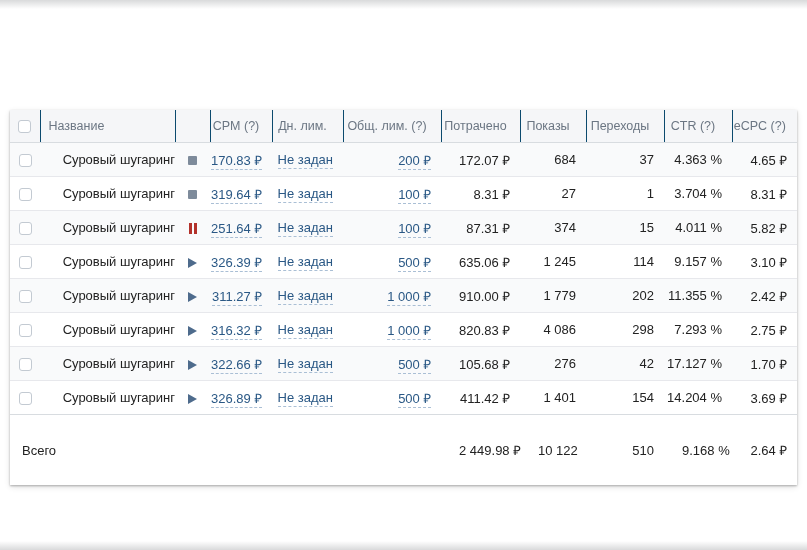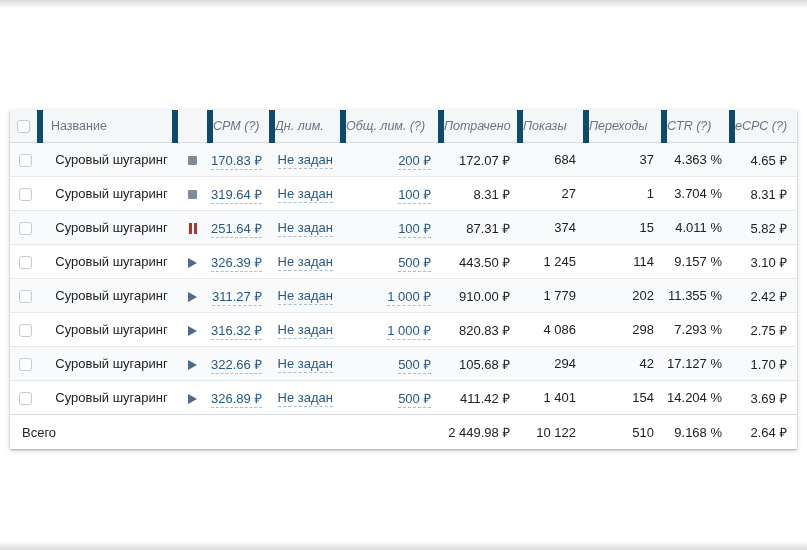--- a/index.html
+++ b/index.html
@@ -22,35 +22,35 @@
     background:#fff;
     box-shadow:0 1px 2px rgba(0,0,0,.28), 0 2px 6px rgba(0,0,0,.12);
   }
   table {
     border-collapse:collapse; table-layout:fixed; width:787px;
     font-size:13px; color:#222;
   }
   thead th {
     background:#f5f6f8; color:#6b7683; font-weight:normal; font-size:12.5px;
     height:32px; padding:0; border-bottom:1px solid #d8dce0;
-    border-left:6px solid #0c4a6e; white-space:nowrap; overflow:hidden;
+    border-left:1px solid #0c4a6e; white-space:nowrap; overflow:hidden;
   }
   thead th:first-child { border-left:none; }
   thead th.h-left  { text-align:left;  padding-left:8px; }
-  thead th.h-right { text-align:left; padding-right:10px;font-style:italic; }
+  thead th.h-right { text-align:center; padding-right:10px; }
   tbody td {
     height:33px; padding:0; border-top:1px solid #e7e8ec;
     white-space:nowrap; overflow:hidden;
   }
   tbody tr.odd td { background:#f9fafb; }
   td.c-center { text-align:center; }
-  td.c-name   { text-align:center; padding-left:8px; }
+  td.c-name   { text-align:right; padding-left:8px; }
   td.c-num    { text-align:right; padding-right:10px; }
   tfoot td {
-    height:34px; padding:0; border-top:1px solid #d8dce0;
+    height:34px; padding:18px; border-top:1px solid #d8dce0;
     white-space:nowrap;
   }
   tfoot td.c-label { text-align:left; padding-left:12px; color:#222; }
   tfoot td.c-num   { text-align:right; padding-right:10px; }
   .cb {
     display:inline-block; width:13px; height:13px; box-sizing:border-box;
     border:1px solid #c3cad2; border-radius:3px; background:#fff;
     vertical-align:middle; cursor:pointer;
   }
   .editable {
@@ -150,21 +150,21 @@
           <td class="c-num">4.011 %</td>
           <td class="c-num">5.82 ₽</td>
         </tr>
         <tr class="even">
           <td class="c-center"><span class="cb"></span></td>
           <td class="c-name"><span>Суровый шугаринг</span></td>
           <td class="c-center"><span class="icon-play"></span></td>
           <td class="c-num"><span class="editable">326.39 ₽</span></td>
           <td class="c-num"><span class="editable">Не задан</span></td>
           <td class="c-num"><span class="editable">500 ₽</span></td>
-          <td class="c-num">443.50 ₽</td>
+          <td class="c-num">635.06 ₽</td>
           <td class="c-num">1 245</td>
           <td class="c-num">114</td>
           <td class="c-num">9.157 %</td>
           <td class="c-num">3.10 ₽</td>
         </tr>
         <tr class="odd">
           <td class="c-center"><span class="cb"></span></td>
           <td class="c-name"><span>Суровый шугаринг</span></td>
           <td class="c-center"><span class="icon-play"></span></td>
           <td class="c-num"><span class="editable">311.27 ₽</span></td>
@@ -190,21 +190,21 @@
           <td class="c-num">2.75 ₽</td>
         </tr>
         <tr class="odd">
           <td class="c-center"><span class="cb"></span></td>
           <td class="c-name"><span>Суровый шугаринг</span></td>
           <td class="c-center"><span class="icon-play"></span></td>
           <td class="c-num"><span class="editable">322.66 ₽</span></td>
           <td class="c-num"><span class="editable">Не задан</span></td>
           <td class="c-num"><span class="editable">500 ₽</span></td>
           <td class="c-num">105.68 ₽</td>
-          <td class="c-num">294</td>
+          <td class="c-num">276</td>
           <td class="c-num">42</td>
           <td class="c-num">17.127 %</td>
           <td class="c-num">1.70 ₽</td>
         </tr>
         <tr class="even">
           <td class="c-center"><span class="cb"></span></td>
           <td class="c-name"><span>Суровый шугаринг</span></td>
           <td class="c-center"><span class="icon-play"></span></td>
           <td class="c-num"><span class="editable">326.89 ₽</span></td>
           <td class="c-num"><span class="editable">Не задан</span></td>

